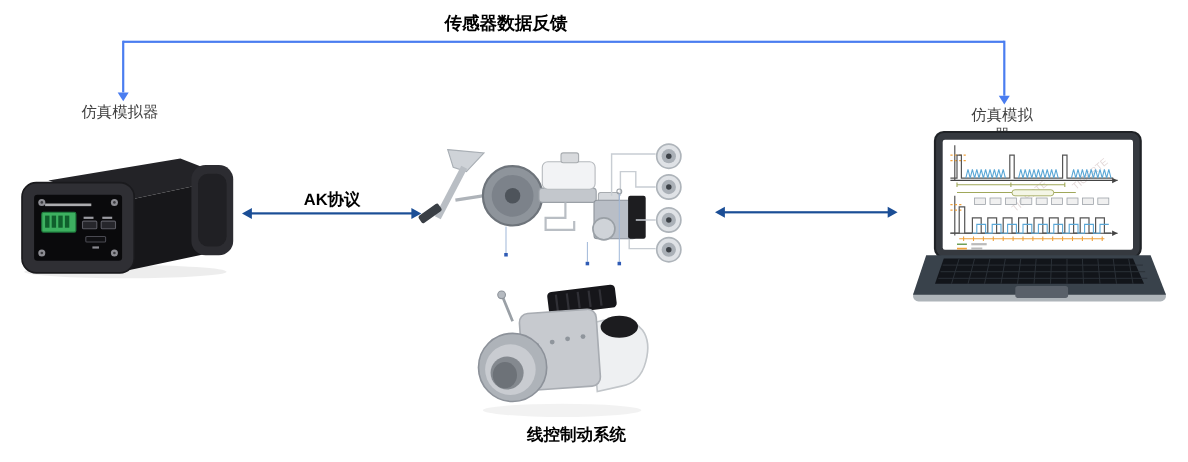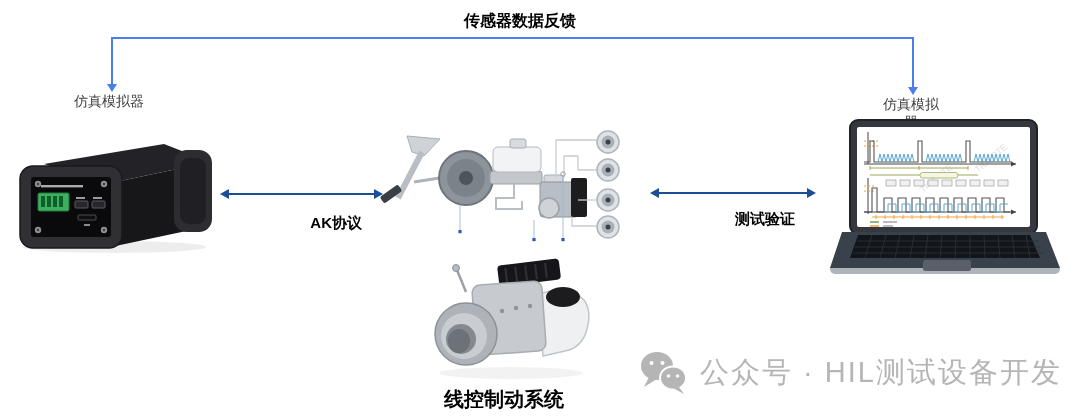--- a/index.html
+++ b/index.html
@@ -7,38 +7,38 @@
           font-family:"Liberation Sans","DejaVu Sans",sans-serif;}
   
   .fb{position:absolute;background:#4a7df0;}
   .fb-h{left:112px;top:37px;width:801px;height:2px;}
   .fb-vl{left:111px;top:37px;width:2px;height:47px;}
   .fb-vr{left:912px;top:37px;width:2px;height:50px;}
   .arrow-down{position:absolute;width:0;height:0;border-left:5px solid transparent;
               border-right:5px solid transparent;border-top:8px solid #4a7df0;}
   .ad-l{left:107px;top:84px;}
   .ad-r{left:908px;top:87px;}
-  .fb-label{position:absolute;left:404px;top:11px;width:232px;text-align:center;
+  .fb-label{position:absolute;left:404px;top:11px;width:232px;text-align:left;
             font-size:16px;font-weight:bold;color:#000;}
   
   .node-label{position:absolute;font-size:14px;color:#404040;}
   .lbl-sim{left:54px;top:93px;width:110px;text-align:center;}
   .lbl-soft{left:880px;top:96px;width:62px;text-align:center;}
-  .lbl-brake{position:absolute;left:444px;top:386px;width:160px;
-             font-size:20px;font-weight:bold;color:#000;font-family:Liberation Serif, serif;}
+  .lbl-brake{position:absolute;left:444px;top:386px;width:160px;text-align:center;
+             font-size:15px;font-weight:bold;color:#000;font-family:Liberation Serif, serif;}
   
   .link-arrow{position:absolute;height:12px;}
   .la-ak{left:220px;top:188px;width:163px;}
   .la-test{left:650px;top:187px;width:166px;}
   .link-arrow .line{position:absolute;left:7px;right:7px;top:5px;height:2px;background:#1b4e96;}
   .link-arrow .hl{position:absolute;left:0;top:1px;width:0;height:0;
     border-top:5px solid transparent;border-bottom:5px solid transparent;border-right:9px solid #1b4e96;}
   .link-arrow .hr{position:absolute;right:0;top:1px;width:0;height:0;
     border-top:5px solid transparent;border-bottom:5px solid transparent;border-left:9px solid #1b4e96;}
-  .link-label{position:absolute;font-size:15px;font-weight:bold;color:#000;text-align:right;margin-top:42px;}
+  .link-label{position:absolute;font-size:15px;font-weight:bold;color:#000;text-align:center;}
   .ll-ak{left:242px;top:172px;width:120px;}
   .ll-test{left:675px;top:168px;width:120px;}
   
   .art{position:absolute;}
   .art-device{left:14px;top:136px;}
   .art-brake{left:372px;top:126px;}
   .art-actuator{left:426px;top:256px;}
   .art-laptop{left:828px;top:118px;}
   
   .wm{position:absolute;left:640px;top:350px;display:flex;align-items:center;}
@@ -60,21 +60,20 @@
   <div class="node-label lbl-soft">仿真模拟器</div>
   <div class="lbl-brake">线控制动系统</div>
 
   <div class="link-label ll-ak">AK协议</div>
   <div class="link-arrow la-ak">
     <div class="hl"></div>
     <div class="line"></div>
     <div class="hr"></div>
   </div>
 
-  <div class="link-label ll-test">测试验证</div>
   <div class="link-arrow la-test">
     <div class="hl"></div>
     <div class="line"></div>
     <div class="hr"></div>
   </div>
 
   <svg class="art art-device" width="200" height="118" viewBox="0 0 200 118">
     <ellipse cx="100" cy="111" rx="92" ry="6" fill="#000" opacity="0.07"></ellipse>
     <polygon points="30,28 150,8 196,26 92,48" fill="#232327"></polygon>
     <polygon points="92,48 196,26 196,90 92,112" fill="#17171a"></polygon>
@@ -223,27 +222,14 @@
     </g>
 
     <rect x="2" y="146" width="230" height="10" rx="5" fill="#aeb4b9"></rect>
     <polygon points="14,114 218,114 232,150 2,150" fill="#39424b"></polygon>
     <polygon points="30,117 202,117 212,140 22,140" fill="#12151a"></polygon>
     <path d="M29 123 L211 123 M27 129 L213 129 M25 135 L215 135" stroke="#2b3138" stroke-width="0.9"></path>
     <path d="M44 117 L37 140 M58 117 L52 140 M72 117 L67 140 M86 117 L82 140 M100 117 L97 140 M114 117 L112 140 M128 117 L127 140 M142 117 L142 140 M156 117 L157 140 M170 117 L172 140 M184 117 L187 140 M198 117 L202 140" stroke="#2b3138" stroke-width="0.9"></path>
     <rect x="95" y="142" width="48" height="11" rx="2.5" fill="#596069"></rect>
   </svg>
 
-  <div class="wm">
-    <svg width="48" height="46" viewBox="0 0 48 46">
-      <ellipse cx="17" cy="16" rx="16" ry="14" fill="#b5b5b5"></ellipse>
-      <polygon points="9,27 4,37 17,29" fill="#b5b5b5"></polygon>
-      <circle cx="11.5" cy="13" r="2" fill="#ffffff"></circle>
-      <circle cx="22.5" cy="13" r="2" fill="#ffffff"></circle>
-      <ellipse cx="33" cy="28" rx="13" ry="11.5" fill="#b5b5b5" stroke="#ffffff" stroke-width="2"></ellipse>
-      <polygon points="39,37 44,44 33,38" fill="#b5b5b5"></polygon>
-      <circle cx="28.5" cy="26" r="1.8" fill="#ffffff"></circle>
-      <circle cx="37.5" cy="26" r="1.8" fill="#ffffff"></circle>
-    </svg>
-    <div class="wm-text">公众号 · HIL测试设备开发</div>
-  </div>
 
 </div>
 
 </body></html>

